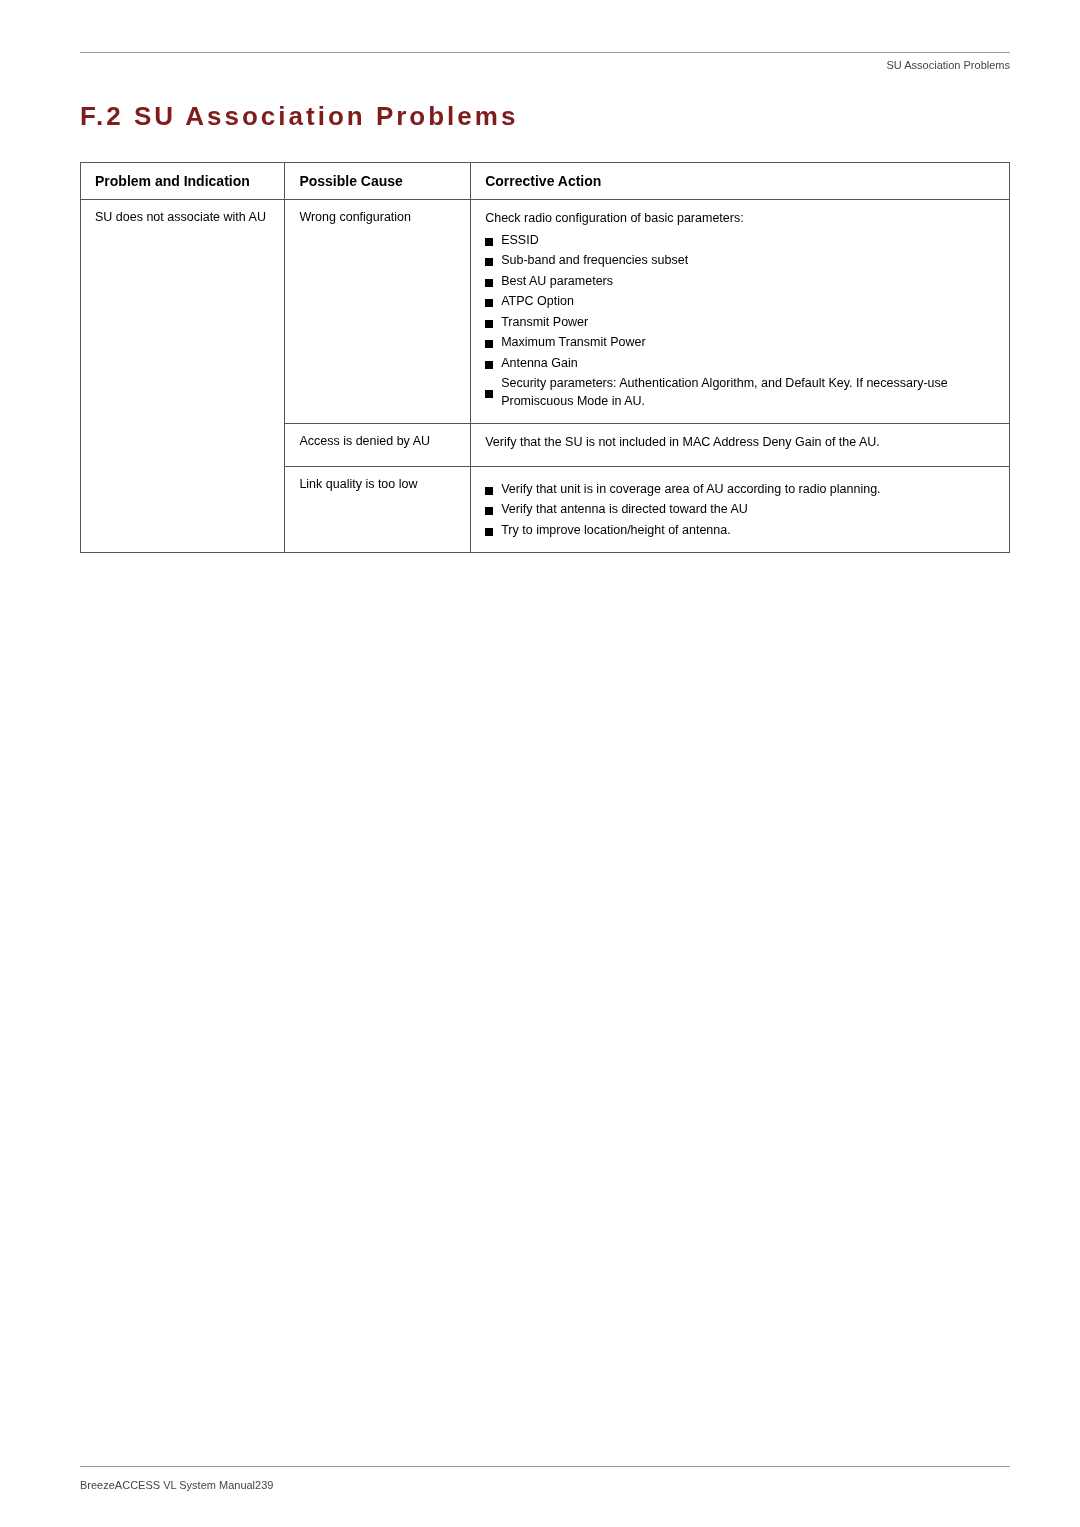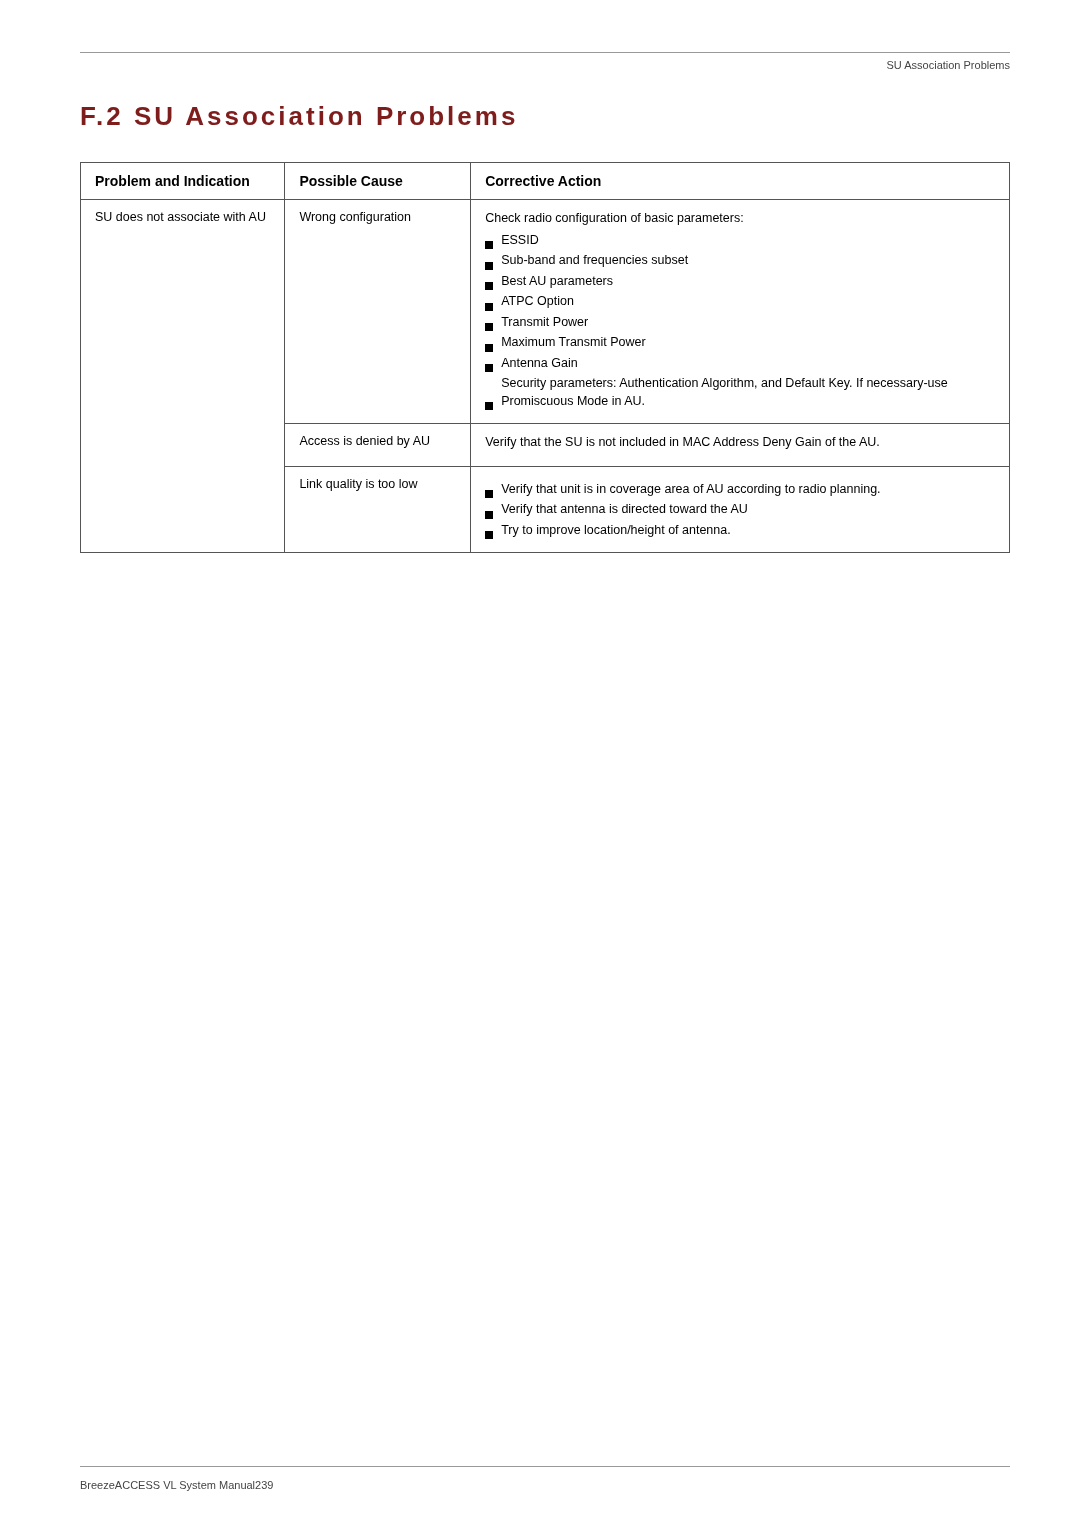--- a/index.html
+++ b/index.html
@@ -75,21 +75,21 @@
     .col-action { width: 58%; }
 
     .bullet-list {
       list-style: none;
       padding: 0;
       margin: 4px 0 0 0;
     }
 
     .bullet-list li {
       display: flex;
-      align-items: flex-end;
+      align-items: center;
       margin-bottom: 3px;
       line-height: 1.4;
     }
 
     .bullet-square {
       display: inline-block;
       width: 8px;
       height: 8px;
       background: #000;
       margin-right: 8px;

